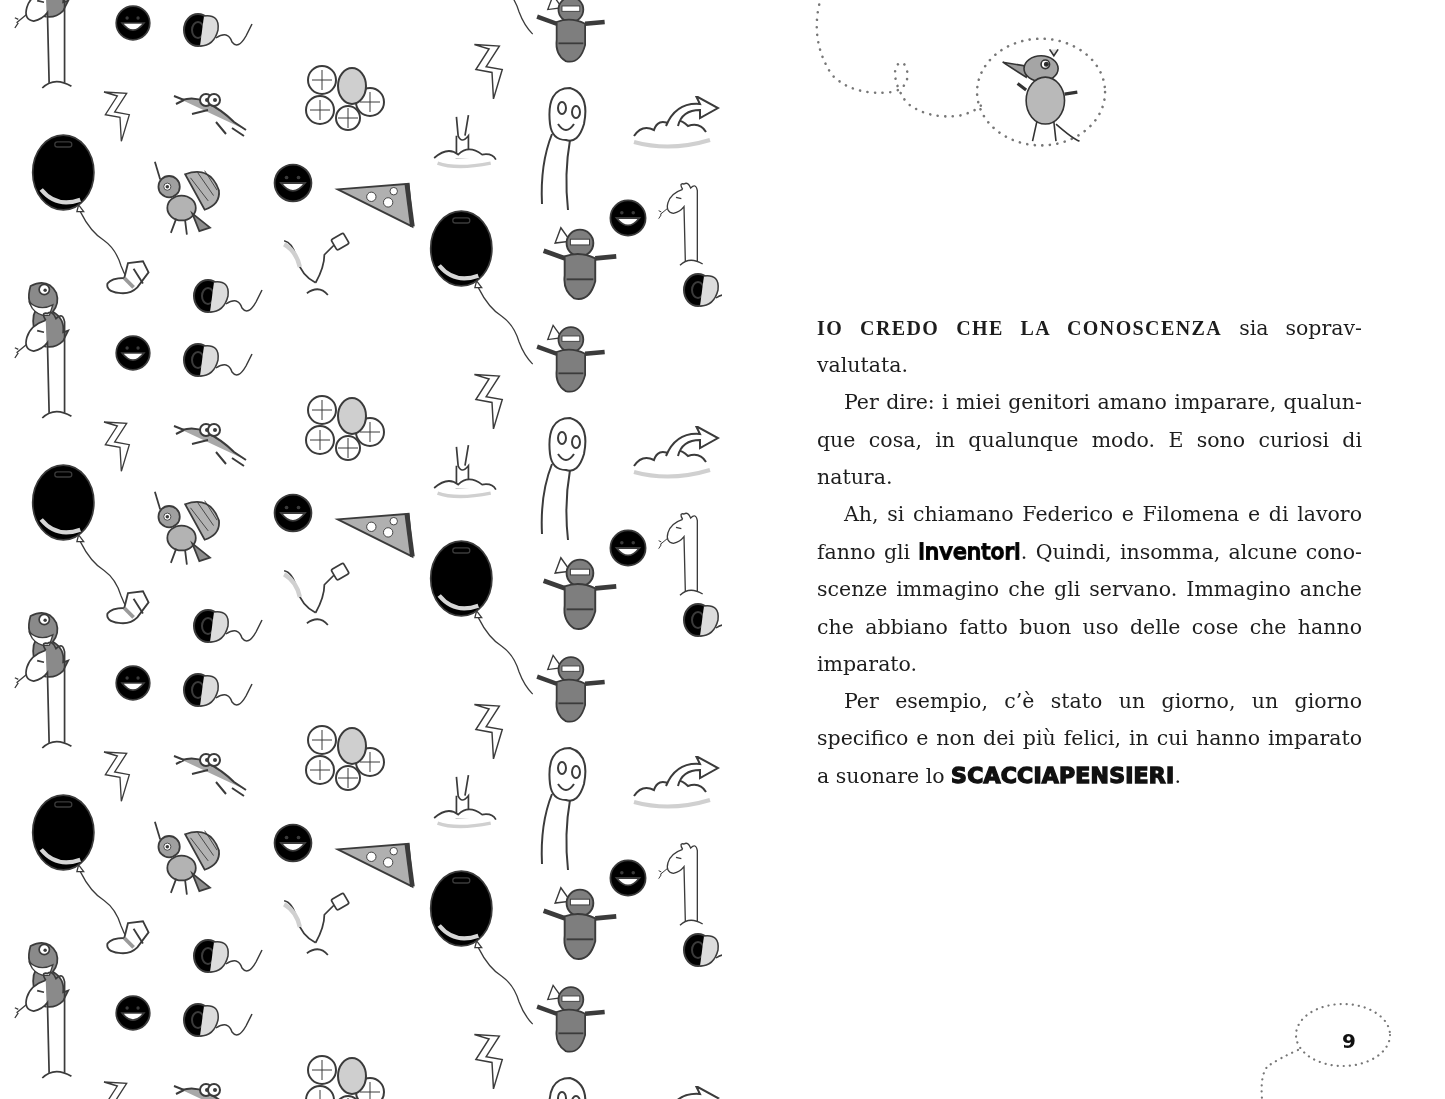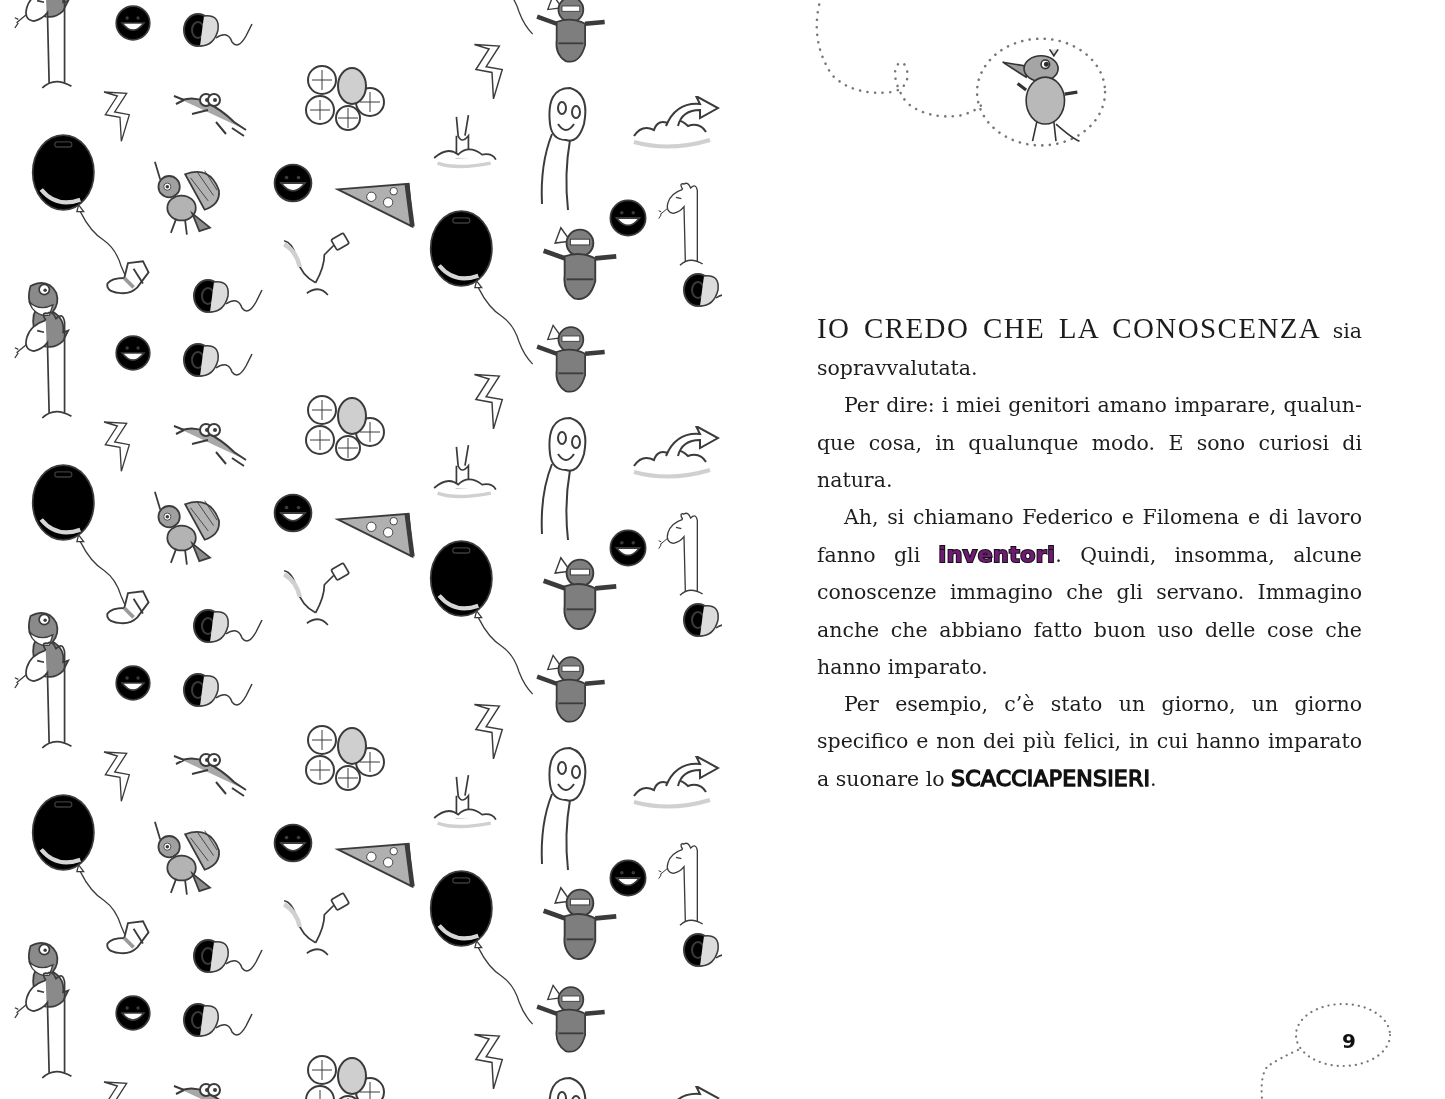--- a/index.html
+++ b/index.html
@@ -26,31 +26,31 @@
   .body-text {
     position:absolute; left:817px; top:310px; width:545px;
     font-family:"DejaVu Serif", serif;
     font-size:20.5px; line-height:37.2px; color:#1d1d1d;
     text-align:justify; hyphens:manual;
   }
   .body-text p { margin:0; text-indent:27px; }
   .body-text p.first { text-indent:0; }
   .smallcaps {
     font-family:"Liberation Serif", serif;
-    font-weight:normal; font-size:29px; letter-spacing:1.4px;
+    font-weight:bold; font-size:20px; letter-spacing:1.4px;
   }
   .fancy-outline {
-    font-family:"DejaVu Sans", sans-serif; font-weight:bold;
+    font-family:"DejaVu Sans", sans-serif; font-weight:normal;
     font-size:22px; letter-spacing:0.5px;
-    color:#701a75;
+    color:#000000;
     -webkit-text-stroke:2px #111;
     paint-order:stroke fill;
   }
   .fancy-bold {
-    font-family:"DejaVu Sans", sans-serif; font-weight:400;
+    font-family:"DejaVu Sans", sans-serif; font-weight:700;
     font-size:22px; letter-spacing:0.2px;
     color:#111;
     -webkit-text-stroke:1.4px #111;
   }
   .page-number-wrap { position:absolute; left:1250px; top:990px; width:195px; height:109px; }
   .page-number-wrap svg { position:absolute; inset:0; }
   .page-number {
     position:absolute; left:1342px; top:1029px;
     font-family:"DejaVu Sans", sans-serif; font-weight:bold; font-size:20px; color:#111;
   }

